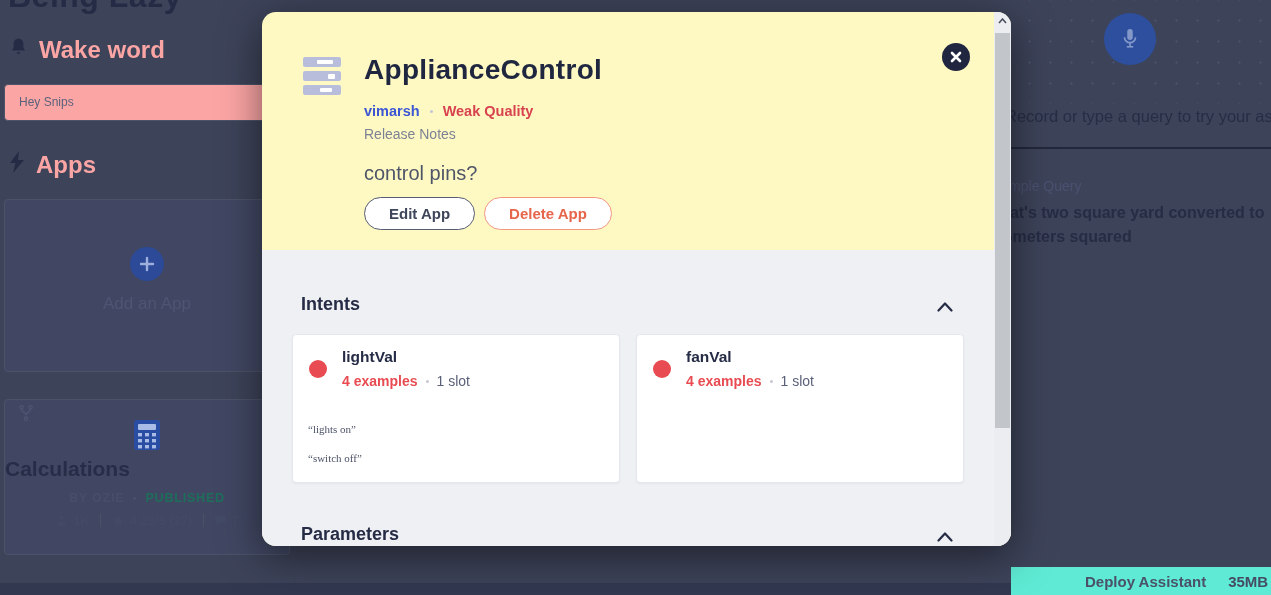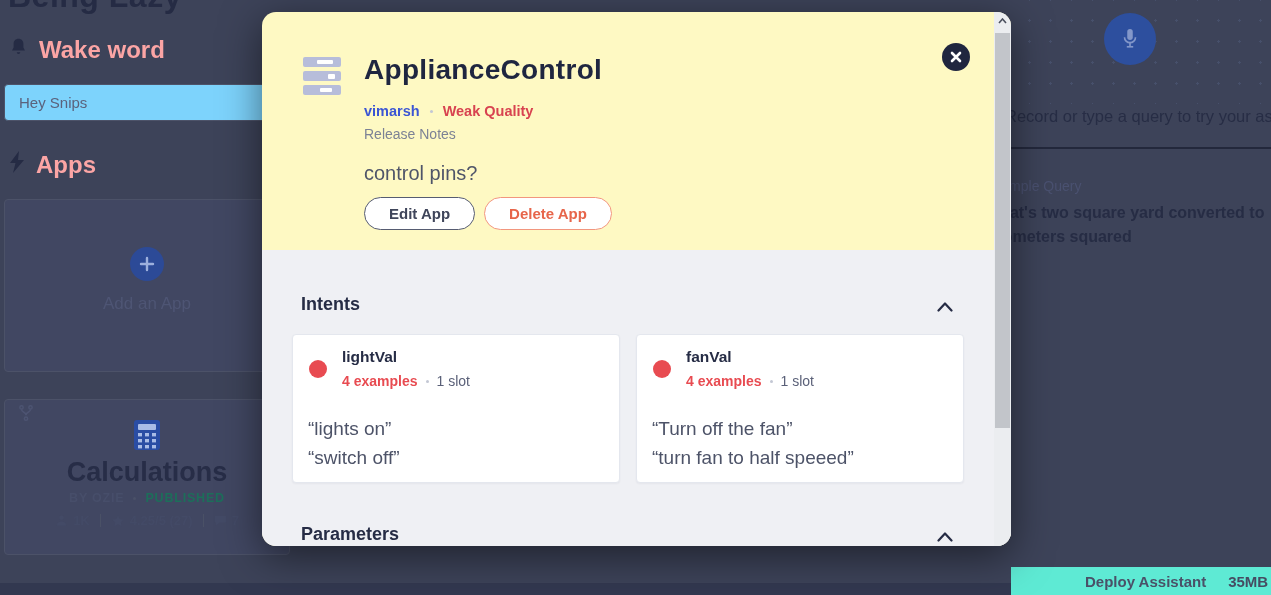--- a/index.html
+++ b/index.html
@@ -10,35 +10,35 @@
 
   
   .bg-left { position:absolute; left:0; top:0; width:262px; height:595px; }
   .being-lazy { position:absolute; left:8px; top:-22px; font-size:32px; font-weight:bold;
                 color:#252b44; letter-spacing:.5px; white-space:nowrap; }
   .section-head { position:absolute; display:flex; align-items:center; gap:10px;
                   color:#fca5a5; font-size:24px; font-weight:bold; }
   .wake-head { left:8px; top:36px; }
   .apps-head { left:8px; top:150px; }
   .wake-input { position:absolute; left:4px; top:84px; width:420px; height:37px;
-                background:#7dd3fc; border:1px solid #4d5369; border-radius:4px;
-                color:#5b627c; font-size:15px; line-height:35px; padding-left:14px; }
+                background:#fca5a5; border:1px solid #4d5369; border-radius:4px;
+                color:#5b627c; font-size:12px; line-height:35px; padding-left:14px; }
   .dim-card { position:absolute; left:4px; width:286px; background:#414762;
               border:1px solid #4c5268; border-radius:4px; }
   .add-card { top:199px; height:173px; }
   .plus-circle { position:absolute; left:50%; transform:translateX(-50%); top:47px;
                  width:34px; height:34px; border-radius:50%; background:#2c4a97;
                  display:flex; align-items:center; justify-content:center; }
   .add-label { position:absolute; left:0; right:0; top:94px; text-align:center;
                color:#4e5574; font-size:17px; }
   .calc-card { top:399px; height:156px; }
   .fork-icon { position:absolute; left:12px; top:4px; }
   .calc-icon { position:absolute; left:50%; transform:translateX(-50%); top:19px; }
-  .calc-title { position:absolute; left:0; right:0; top:57px; text-align:center;
-                color:#272d47; font-size:27px; font-weight:bold; }
+  .calc-title { position:absolute; left:0; right:0; top:57px; 
+                color:#272d47; font-size:21px; font-weight:bold; }
   .calc-meta { position:absolute; left:0; right:0; top:91px; display:flex;
                justify-content:center; align-items:center; gap:9px;
                font-size:12.5px; font-weight:bold; letter-spacing:.8px; }
   .calc-meta .by { color:#474e6a; }
   .calc-meta .pub { color:#1d6e5a; }
   .calc-stats { position:absolute; left:0; right:0; top:113px; display:flex;
                 justify-content:center; align-items:center; gap:10px;
                 color:#434a66; font-size:13px; font-weight:bold; }
   .stat { display:flex; align-items:center; gap:5px; }
   .vdiv { width:1px; height:13px; background:#4a5166; }
@@ -114,21 +114,21 @@
   .intent-card.c2 { left:374px; }
   .intent-dot { position:absolute; left:16px; top:25px; width:18px; height:18px;
                 border-radius:50%; background:#e84b51; }
   .intent-name { position:absolute; left:49px; top:13px; font-size:15.5px; font-weight:bold;
                  color:#262c45; }
   .intent-meta { position:absolute; left:49px; top:38px; display:flex; align-items:center;
                  gap:8px; font-size:14px; }
   .examples-count { color:#e84b51; font-weight:bold; }
   .slot-count { color:#5a6078; }
   .samples { position:absolute; left:15px; top:84px; }
-  .sample { font-size:19px; color:#4d5368; line-height:20px; margin-bottom:9px; }
+  .sample { font-size:11px; color:#4d5368; line-height:20px; margin-bottom:9px;font-family:Liberation Serif, serif; }
   .param-card { position:absolute; left:30px; top:317px; width:672px; height:40px;
                 background:#fff; border:1px solid #e4e7ee; border-radius:5px; }
 
   
   .m-scrollbar { position:absolute; right:0; top:0; width:17px; height:571px;
                  background:#ebedf0; }
   .m-thumb { position:absolute; left:1px; top:21px; width:15px; height:395px;
              background:#c2c5ca; }
   .scroll-arrow { position:absolute; left:0; width:17px; height:18px; display:flex;
                   align-items:center; justify-content:center; cursor:pointer; }
@@ -312,24 +312,20 @@
       </div>
 
       <div class="intent-card c2">
         <span class="intent-dot"></span>
         <div class="intent-name">fanVal</div>
         <div class="intent-meta">
           <span class="examples-count">4 examples</span>
           <span class="dot-sep"></span>
           <span class="slot-count">1 slot</span>
         </div>
-        <div class="samples">
-          <div class="sample">“Turn off the fan”</div>
-          <div class="sample">“turn fan to half speeed”</div>
-        </div>
       </div>
 
       <div class="sec-head params-head">Parameters</div>
       <span class="sec-chevron chev-params">
         <svg width="16" height="10" viewBox="0 0 16 10">
             <polyline points="1.5,8.5 8,1.5 14.5,8.5" fill="none" stroke="#262c45" stroke-width="2.2" stroke-linecap="round" stroke-linejoin="round"></polyline>
           </svg>
       </span>
       <div class="param-card"></div>
     </div>

